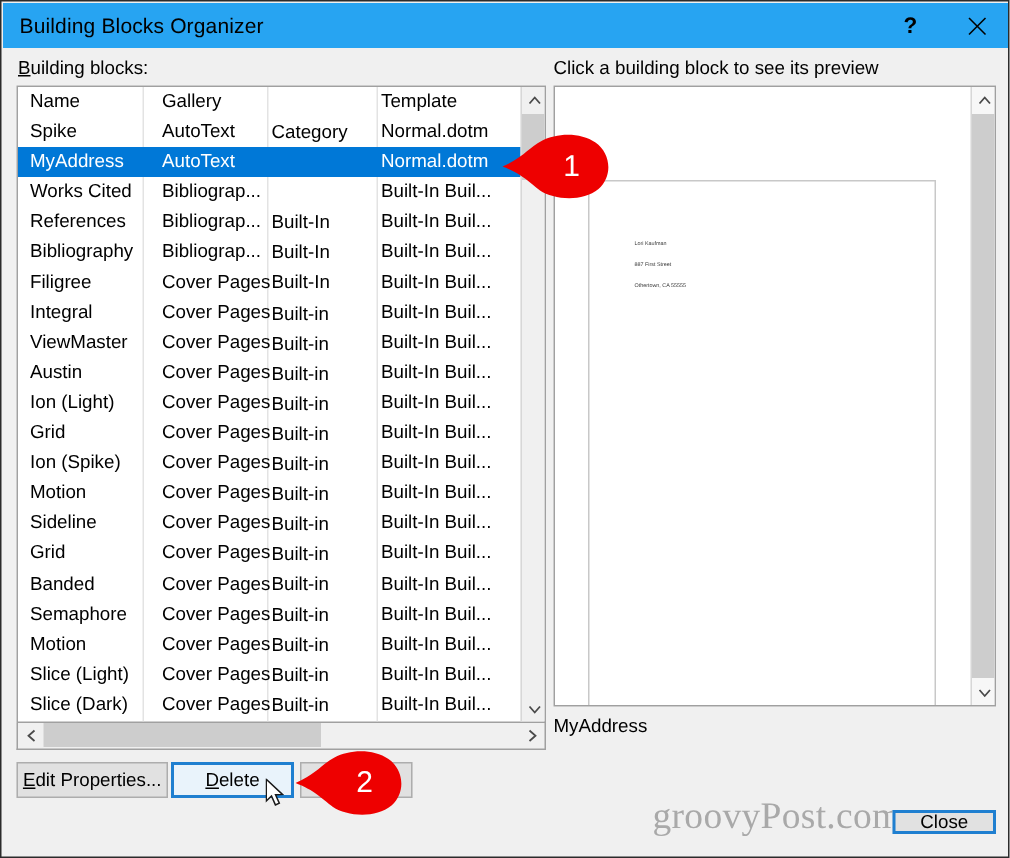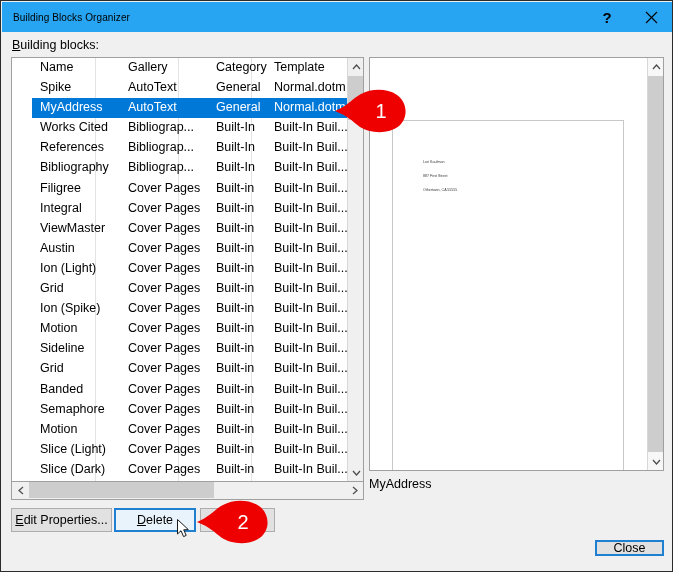--- a/index.html
+++ b/index.html
@@ -30,21 +30,21 @@
     position: absolute;
     left: 1px; top: 1px;
     width: 671px;
     height: 30px;
     background: #27a4f2;
     display: flex;
     align-items: center;
   }
   .titlebar-text {
     margin-left: 11px;
-    font-size: 10px;
+    font-size: 14px;
     color: #000;
     letter-spacing: 0.1px;
   }
   .titlebar-spacer { flex: 1; }
   .title-btn {
     width: 44px;
     height: 30px;
     display: flex;
     align-items: center;
     justify-content: center;
@@ -70,21 +70,20 @@
     border: 1px solid #a0a0a0;
     background: #ffffff;
     overflow: hidden;
   }
   .list-inner {
     position: absolute;
     left: 0; top: 0;
     width: 336px;
     height: 100%;
     overflow: hidden;
-    padding-left: 20px;
   }
   
   .col-sep {
     position: absolute;
     top: 0;
     bottom: 0;
     width: 1px;
     background: #e3e3e3;
   }
   .hdr-row, .row {
@@ -97,21 +96,21 @@
   .hdr-row { color: #000; }
   .cell {
     position: absolute;
     top: 2px;
     overflow: hidden;
     text-overflow: clip;
     white-space: nowrap;
   }
   .c0 { left: 8px;   width: 74px; }
   .c1 { left: 96px;  width: 79px; }
-  .c2 { left: 184px; width: 69px; }
+  .c2 { left: 169px; width: 69px; margin-top: 21px; }
   .c3 { left: 242px; width: 92px; }
   .row.selected {
     background: #0078d7;
     color: #ffffff;
   }
 
   
   .vscroll {
     position: absolute;
     right: 0; top: 0;
@@ -532,20 +531,21 @@
   <div class="btn btn-insert">
     <span>Insert</span>
   </div>
 
   <div class="cursor">
     <svg width="13" height="20" viewBox="0 0 13 20">
       <polygon points="0.5,0.5 0.5,15 4,11.7 6.6,17.6 9.2,16.4 6.7,10.8 11.3,10.6" fill="#ffffff" stroke="#1a1a1a" stroke-width="1"></polygon>
     </svg>
   </div>
 
+  <div class="preview-label">Click a building block to see its preview</div>
 
   <div class="preview-box">
     <div class="page-sheet">
       <div class="addr">
         <div>Lori Kaufman</div>
         <div>887 First Street</div>
         <div>Othertown, CA 55555</div>
       </div>
     </div>
 
@@ -559,20 +559,21 @@
       <div class="arrow down">
         <svg width="9" height="6" viewBox="0 0 9 6">
           <polyline points="1,1 4.5,5 8,1" fill="none" stroke="#4a4a4a" stroke-width="1.2"></polyline>
         </svg>
       </div>
     </div>
   </div>
 
   <div class="preview-caption">MyAddress</div>
 
+  <div class="watermark">groovyPost.com</div>
 
   <div class="btn-close">
     <span>Close</span>
   </div>
 
   <div class="callout callout-1">
     <svg width="74" height="46" viewBox="0 0 74 46">
       <path d="M0,23 C14,17 18,10 26,6 C36,0.5 52,0 62,7 C72,14 74,29 64,38 C53,47 34,45 25,39 C17,33 13,28 0,23 Z" fill="#ee0000"></path>
     </svg>
     <div class="num">1</div>

